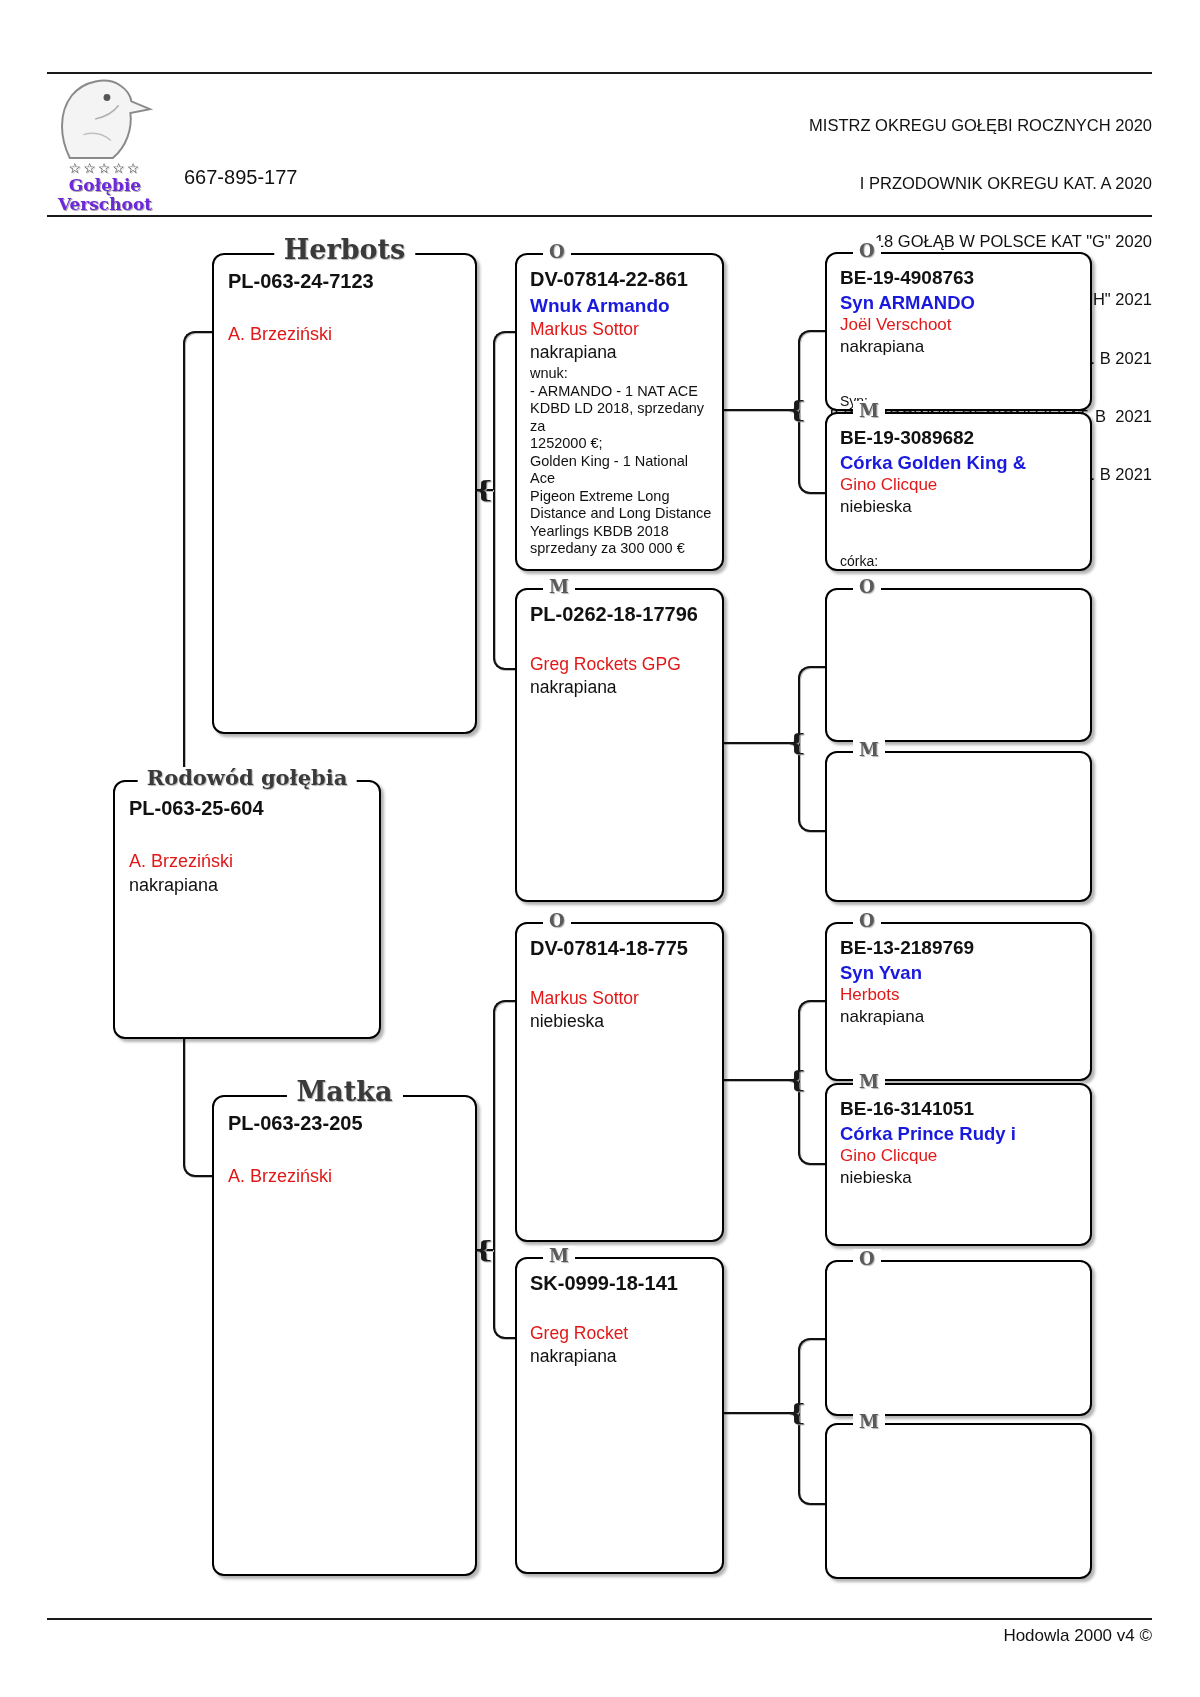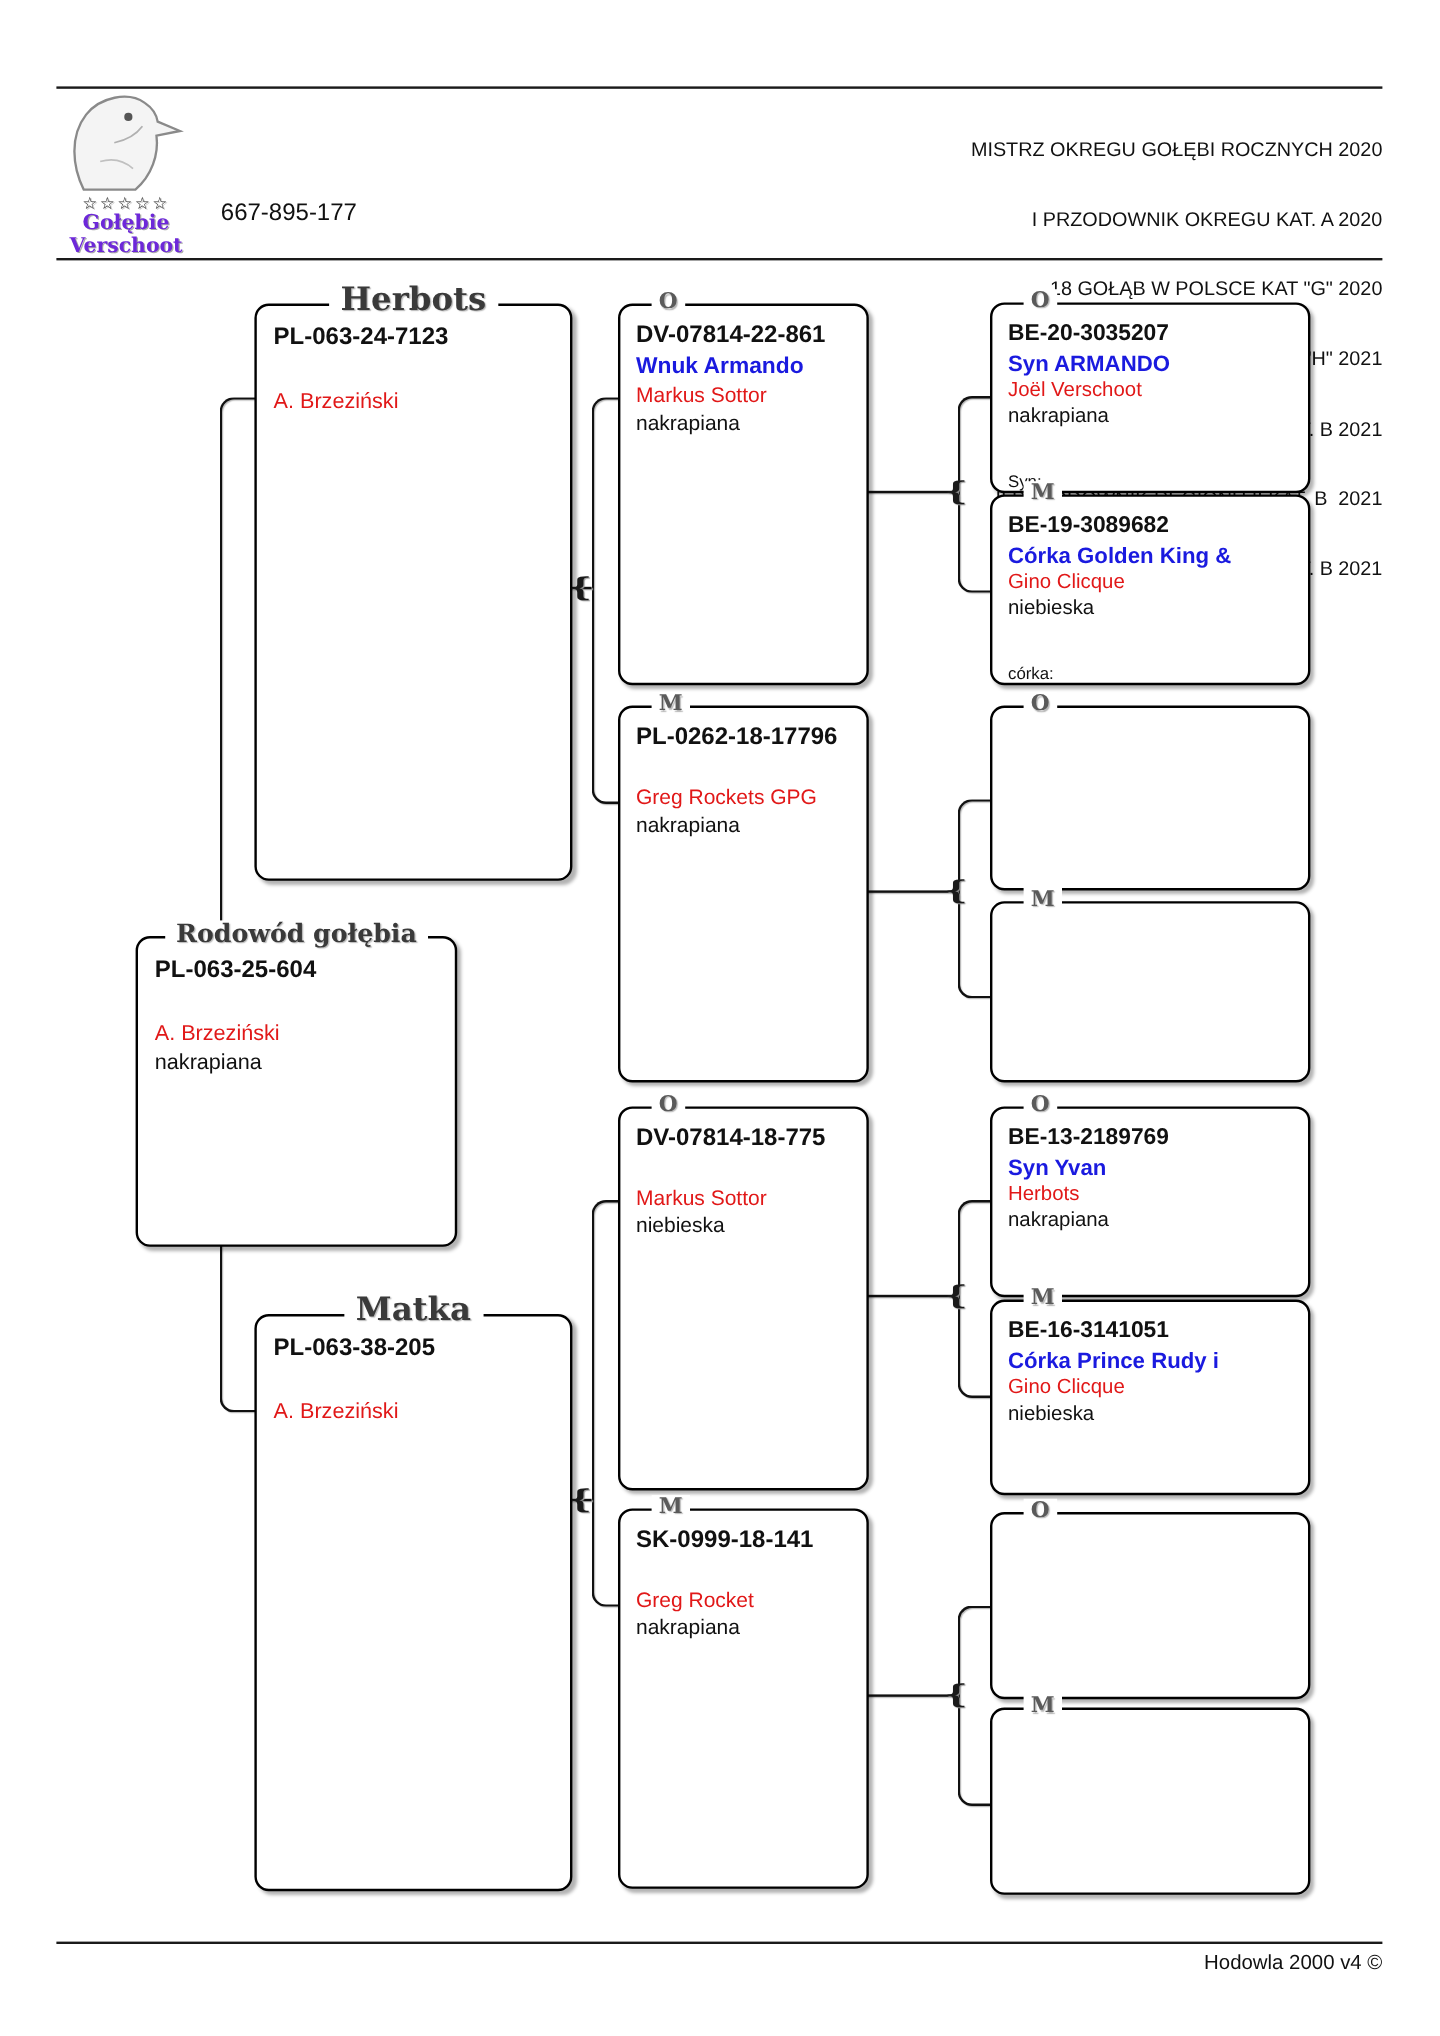--- a/index.html
+++ b/index.html
@@ -119,33 +119,42 @@
       <div class="ring">PL-063-25-604</div>
       <div class="gapline"></div>
       <div class="redname-p">A. Brzeziński</div>
       <div class="colorline-p">nakrapiana</div>
     </div>
   </div>
 
   <div class="pbox" style="left:212px;top:1095px;width:261px;height:477px;">
     <span class="box-label lbl-big">Matka</span>
     <div class="content-p">
-      <div class="ring">PL-063-38-205</div>
+      <div class="ring">PL-063-23-205</div>
       <div class="gapline"></div>
       <div class="redname-p">A. Brzeziński</div>
     </div>
   </div>
 
   <div class="pbox" style="left:515px;top:253px;width:205px;height:314px;">
     <span class="box-label lbl-sm">O</span>
     <div class="content">
       <div class="ring">DV-07814-22-861</div>
       <div class="bluename">Wnuk Armando</div>
       <div class="redname">Markus Sottor</div>
       <div class="colorline">nakrapiana</div>
+      <div class="details">wnuk:
+- ARMANDO - 1 NAT ACE
+KDBD LD 2018, sprzedany za
+1252000 €;
+Golden King - 1 National Ace
+Pigeon Extreme Long
+Distance and Long Distance
+Yearlings KBDB 2018
+sprzedany za 300 000 €</div>
     </div>
   </div>
 
   <div class="pbox" style="left:515px;top:588px;width:205px;height:310px;">
     <span class="box-label lbl-sm">M</span>
     <div class="content">
       <div class="ring">PL-0262-18-17796</div>
       <div class="bluename"></div>
       <div class="redname">Greg Rockets GPG</div>
       <div class="colorline">nakrapiana</div>
@@ -168,21 +177,21 @@
       <div class="ring">SK-0999-18-141</div>
       <div class="bluename"></div>
       <div class="redname">Greg Rocket</div>
       <div class="colorline">nakrapiana</div>
     </div>
   </div>
 
   <div class="pbox" style="left:825px;top:252px;width:263px;height:155px;">
     <span class="box-label lbl-sm">O</span>
     <div class="content">
-      <div class="ring-sm">BE-20-3035207</div>
+      <div class="ring-sm">BE-19-4908763</div>
       <div class="bluename-sm">Syn ARMANDO</div>
       <div class="redname-sm">Joël Verschoot</div>
       <div class="colorline-sm">nakrapiana</div>
       <div class="note">Syn:</div>
     </div>
   </div>
 
   <div class="pbox" style="left:825px;top:412px;width:263px;height:155px;">
     <span class="box-label lbl-sm">M</span>
     <div class="content">

